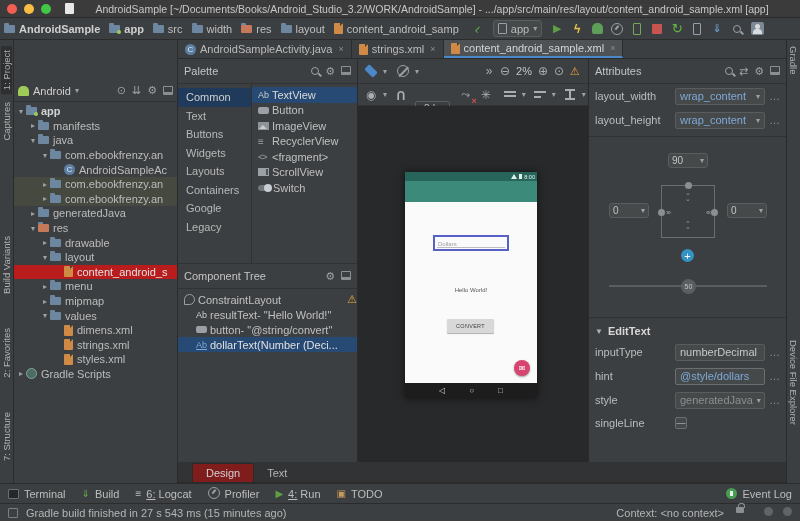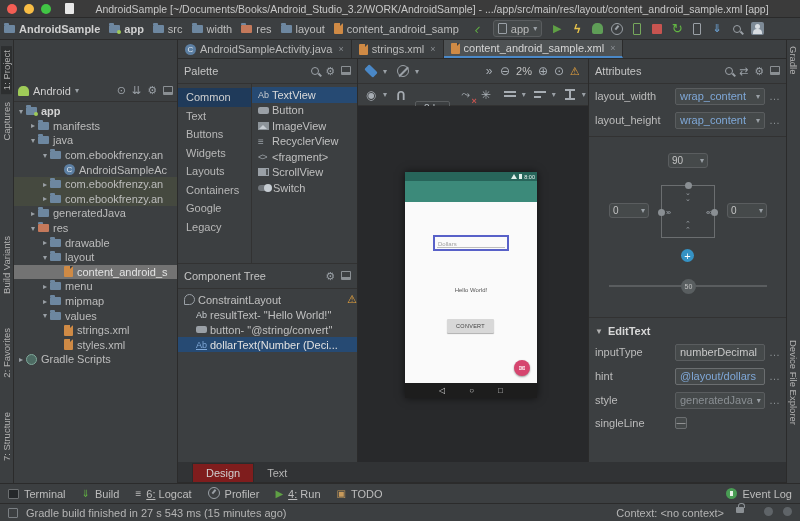--- a/index.html
+++ b/index.html
@@ -61,21 +61,21 @@
   
   #project { left:14px; top:40px; width:164px; height:443px; background:#3c3f41; border-right:1px solid #2b2b2b; overflow:hidden; }
   #proj-head { display:flex; align-items:center; height:22px; padding:0 4px; border-bottom:1px solid #323232;margin-top:40px; }
   .droid { width:11px; height:10px; background:#9fcb58; border-radius:5px 5px 1px 1px; }
   #proj-head .name { margin-left:4px; color:#cfcfcf; }
   .hico { margin-left:6px; color:#9aa0a6; font-size:11px; }
   .tree { padding-top:2px; }
   .trow { height:14.6px; display:flex; align-items:center; white-space:nowrap; overflow:hidden; }
   .trow .chev { width:10px; font-size:8px; color:#9aa0a6; text-align:center; flex:none; }
   .trow .tlabel { margin-left:4px; color:#bcbcbc; }
-  .trow.sel { background:#737373; }
+  .trow.sel { background:#b91c1c; }
   .trow.tint { background:#45493f; }
   .cls { width:11px; height:11px; border-radius:50%; background:#5c7fa3; color:#dfe6ec; font-size:8px;
     display:inline-flex; align-items:center; justify-content:center; flex:none; }
   .gradl { width:11px; height:11px; border-radius:50%; background:#4d6b63; border:1px solid #7fa89a; flex:none; }
 
   
   #tabbar { left:178px; top:40px; width:608px; height:19px; background:#3c3f41; border-bottom:1px solid #2b2b2b; display:flex; }
   .etab { display:flex; align-items:center; padding:0 7px; border-right:1px solid #2b2b2b; color:#bbb; }
   .etab .x { margin-left:6px; color:#8a8f93; font-size:9px; }
   .etab.active { background:#4e5254; border-bottom:2px solid #4a88c7; color:#d5d5d5; }
@@ -382,20 +382,24 @@
         </div>
       <div class="trow" style="padding-left:26px">
           <span class="chev">▸</span>
           <span class="fold"></span>
           <span class="tlabel">mipmap</span>
         </div>
       <div class="trow" style="padding-left:26px">
           <span class="chev">▾</span>
           <span class="fold"></span>
           <span class="tlabel">values</span>
+        </div>
+      <div class="trow" style="padding-left:50px">
+          <span class="filexml"></span>
+          <span class="tlabel">dimens.xml</span>
         </div>
       <div class="trow" style="padding-left:50px">
           <span class="filexml"></span>
           <span class="tlabel">strings.xml</span>
         </div>
       <div class="trow" style="padding-left:50px">
           <span class="filexml"></span>
           <span class="tlabel">styles.xml</span>
         </div>
       <div class="trow" style="padding-left:2px">
@@ -636,21 +640,21 @@
     <div class="arow">
       <span class="alabel">inputType</span>
       <span class="vbox" style="color:#c8c8c8">
           <span class="cflex">numberDecimal</span>
         </span>
       <span class="dotmore">…</span>
     </div>
     <div class="arow">
       <span class="alabel">hint</span>
       <span class="vbox" style="border-color:#6b6e70">
-          <span class="cflex">@layout/dollars</span>
+          <span class="cflex">@style/dollars</span>
         </span>
       <span class="dotmore">…</span>
     </div>
     <div class="arow">
       <span class="alabel">style</span>
       <span class="vbox gray">
           <span class="cflex">generatedJava</span>
           <span class="caret">▾</span>
         </span>
       <span class="dotmore">…</span>

